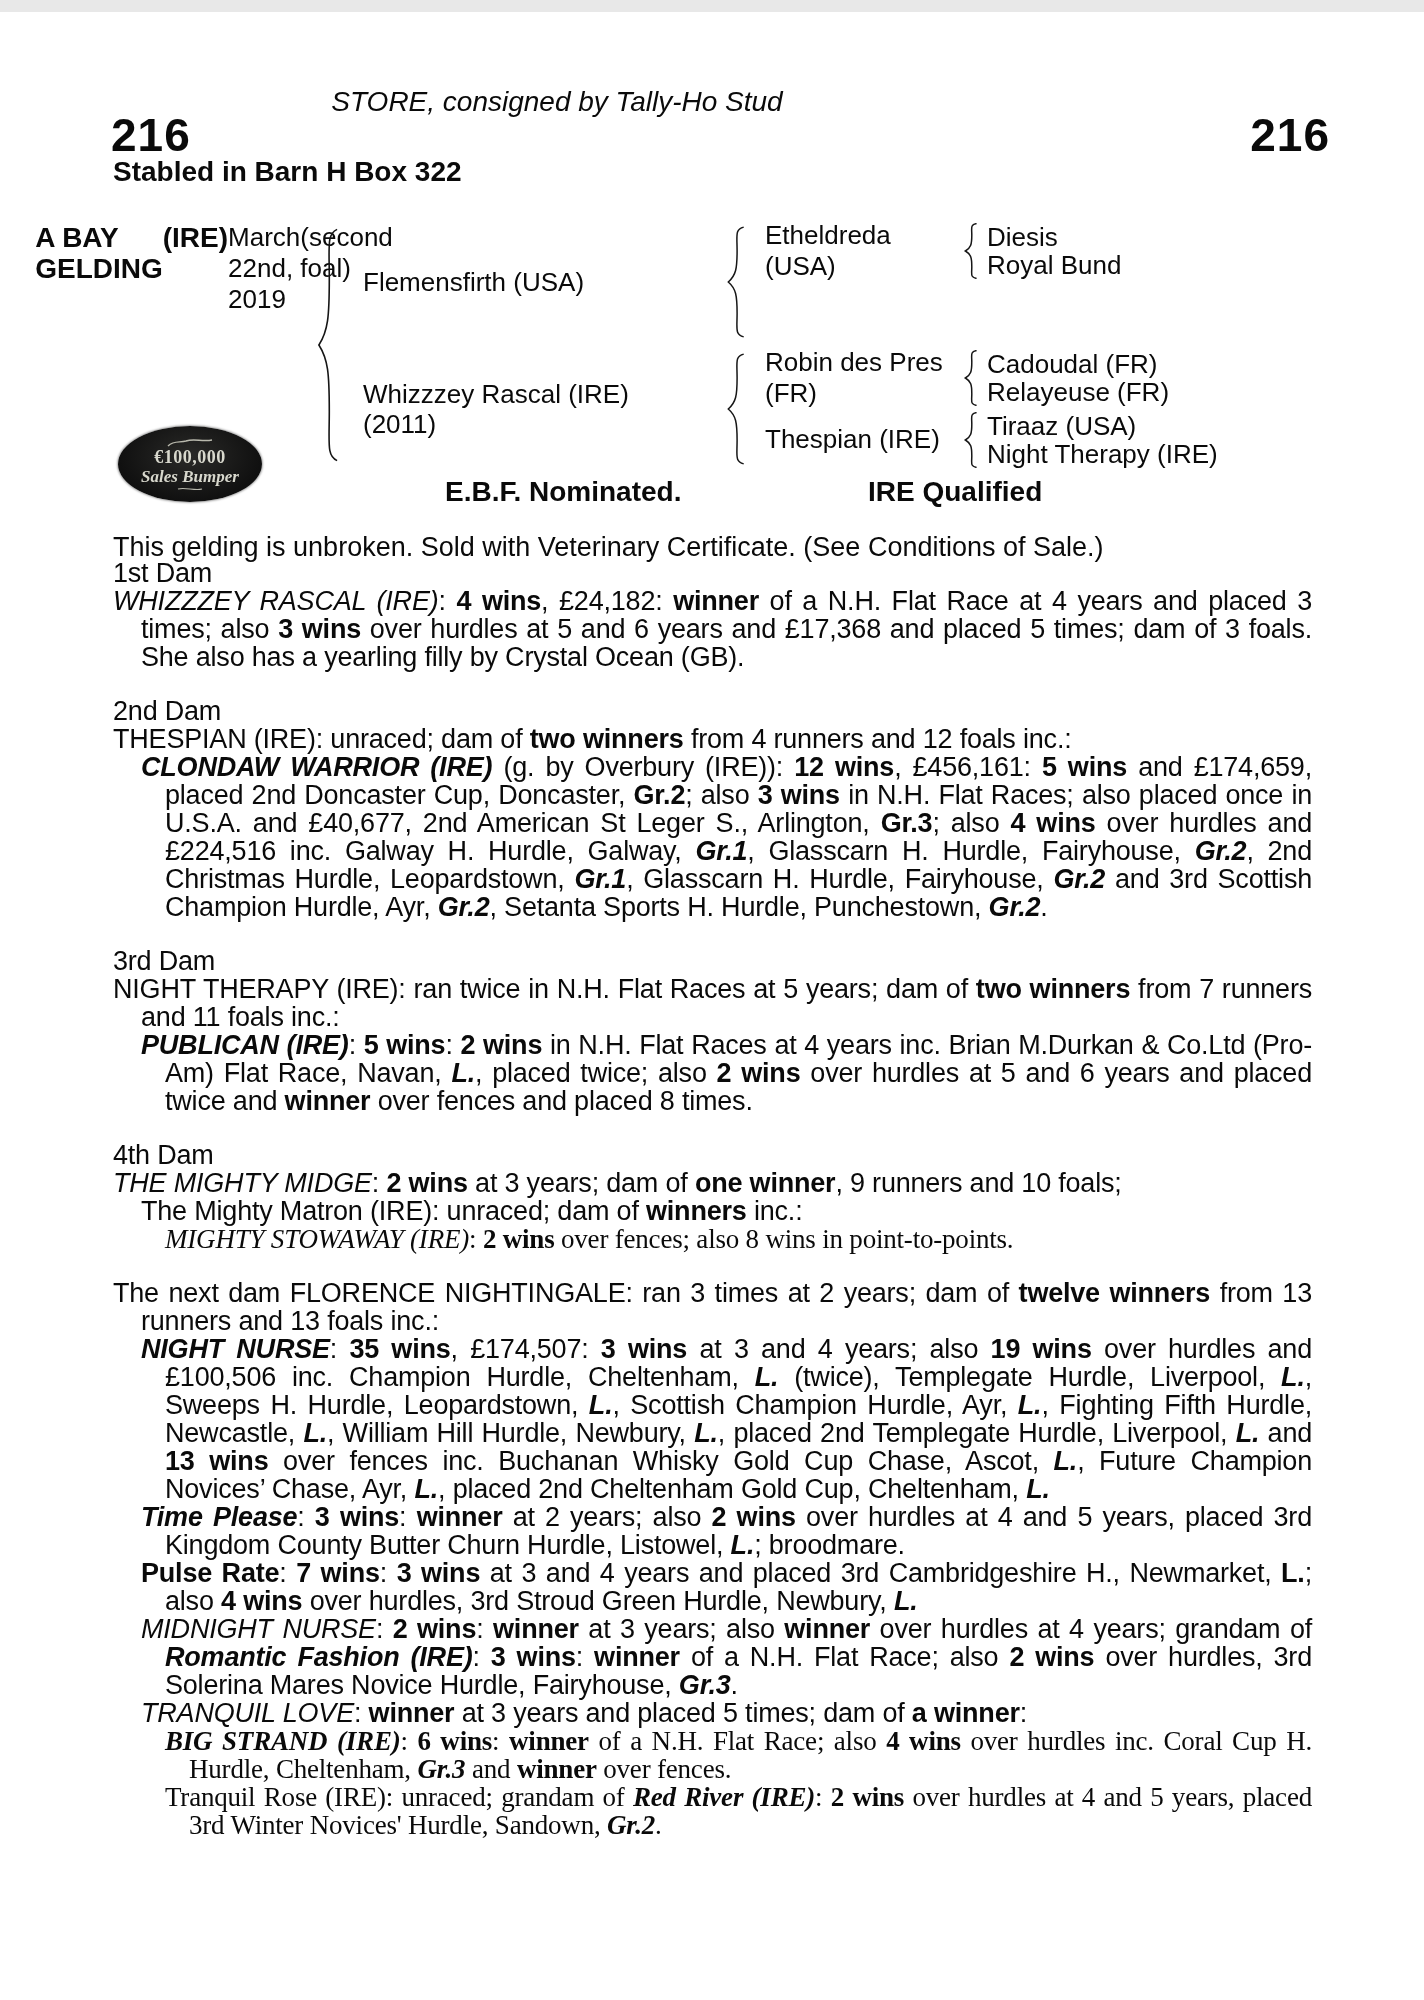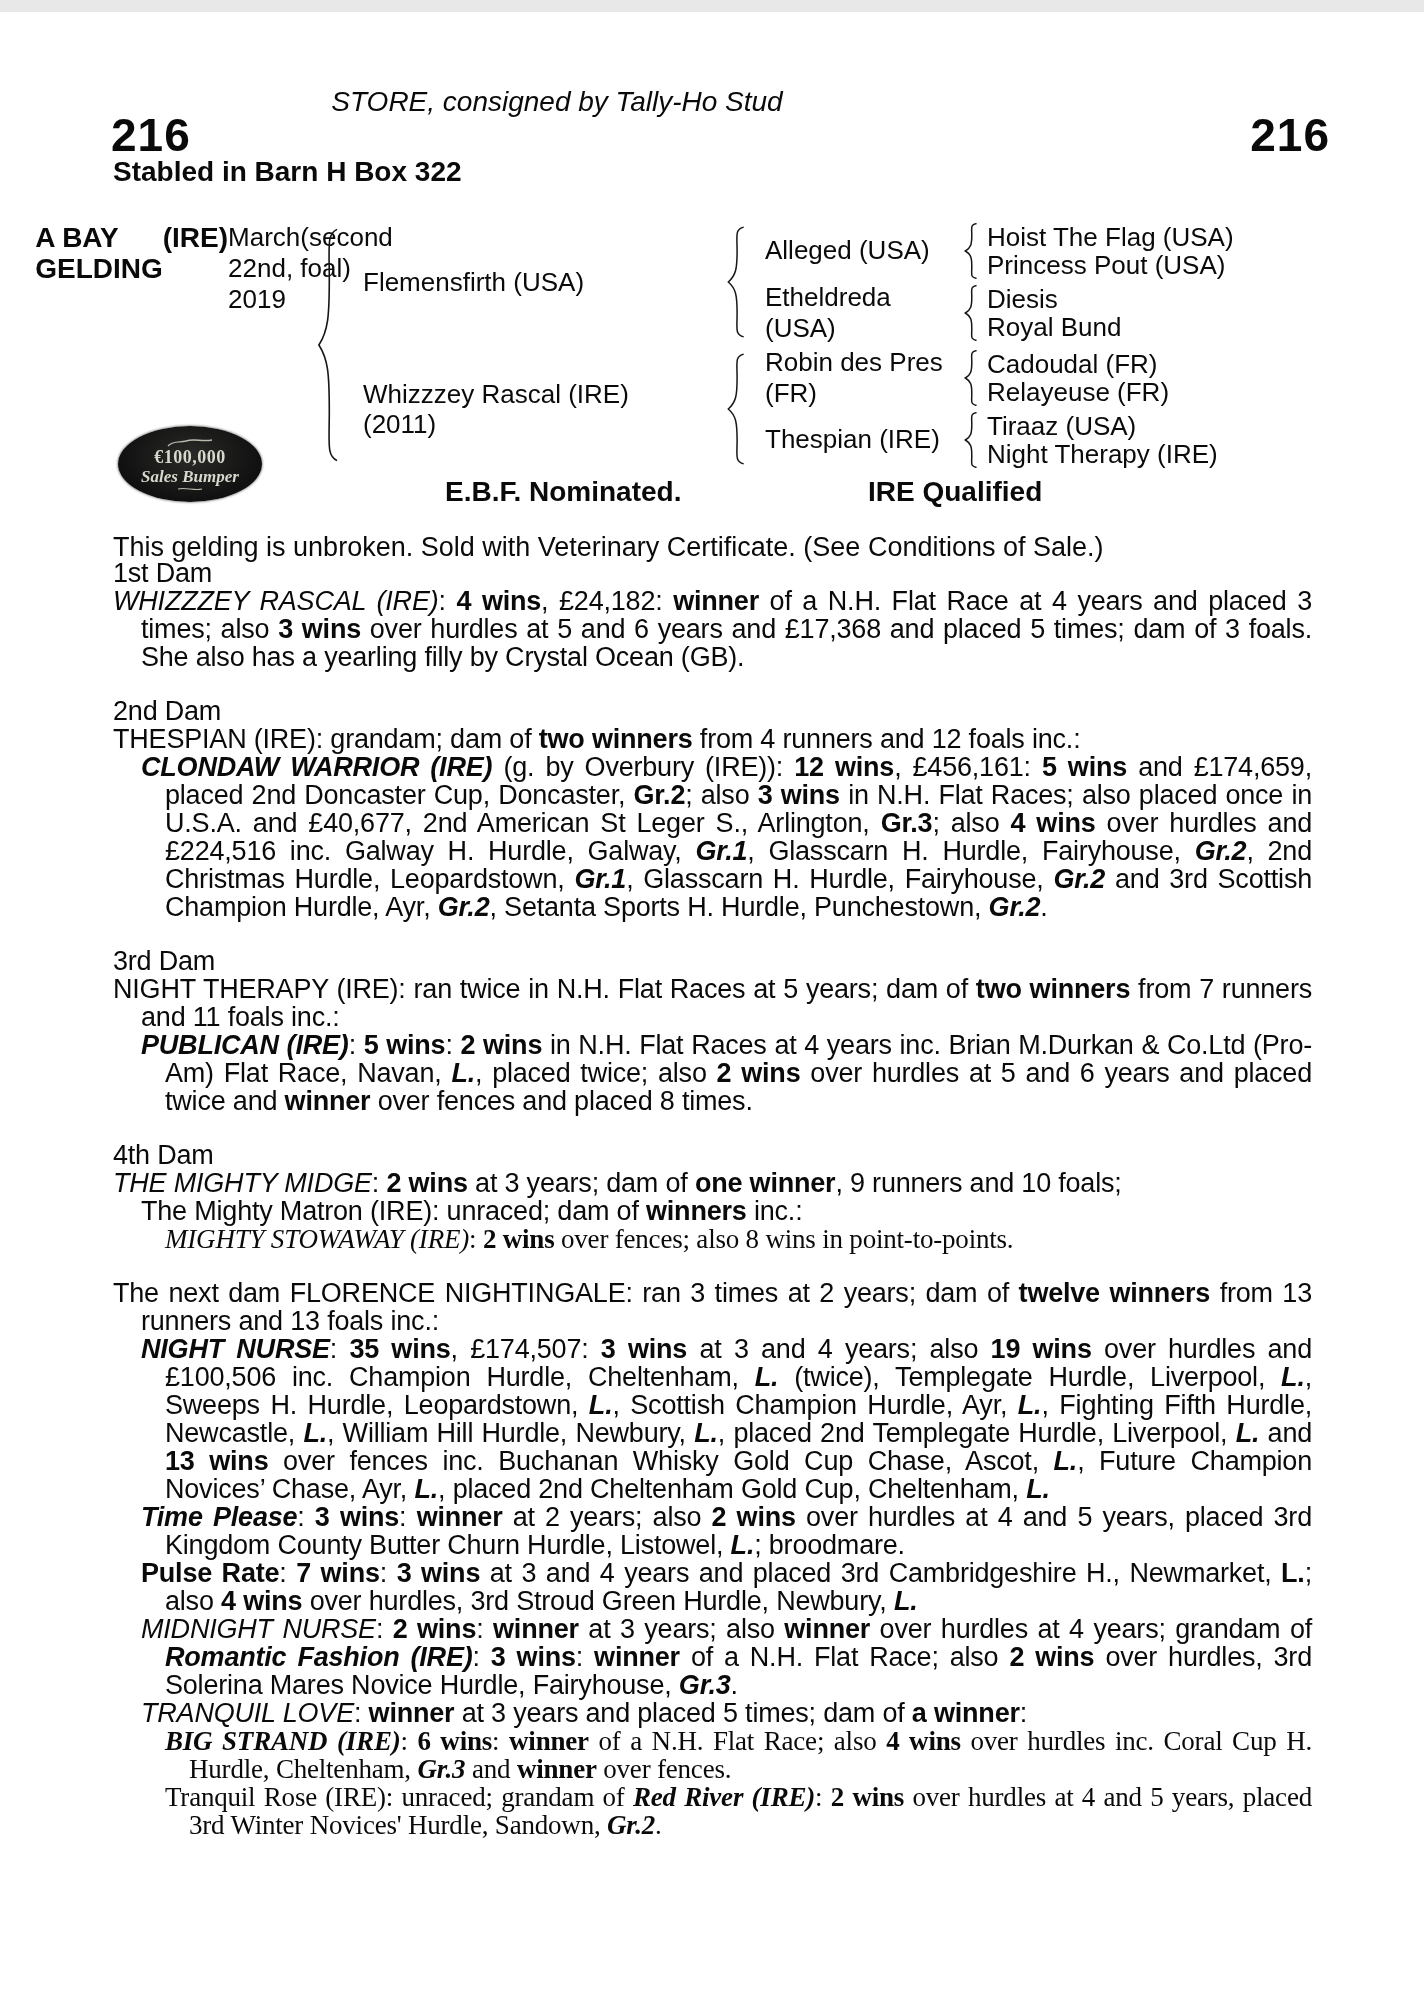--- a/index.html
+++ b/index.html
@@ -83,30 +83,20 @@
 
       <div class="g1-group">
         <div class="g1-name">
             <div>Flemensfirth (USA)</div>
           </div>
         <svg class="brace bm" viewBox="0 0 20 100" preserveAspectRatio="none">
             <path d="M17 1 C9 3 11 8 11 22 C11 38 10 44 3 50 C10 56 11 62 11 78 C11 92 9 97 17 99" stroke-width="1.5" vector-effect="non-scaling-stroke"></path>
           </svg>
         <div class="g2-col">
           <div class="g2-group">
-            <div class="g2-name">Alleged (USA)</div>
-            <svg class="brace bs" viewBox="0 0 20 100" preserveAspectRatio="none">
-                <path d="M17 1 C9 3 11 8 11 22 C11 38 10 44 3 50 C10 56 11 62 11 78 C11 92 9 97 17 99" stroke-width="1.5" vector-effect="non-scaling-stroke"></path>
-              </svg>
-            <div class="g3-pair">
-              <div>Hoist The Flag (USA)</div>
-              <div>Princess Pout (USA)</div>
-            </div>
-          </div>
-          <div class="g2-group">
             <div class="g2-name">Etheldreda (USA)</div>
             <svg class="brace bs" viewBox="0 0 20 100" preserveAspectRatio="none">
                 <path d="M17 1 C9 3 11 8 11 22 C11 38 10 44 3 50 C10 56 11 62 11 78 C11 92 9 97 17 99" stroke-width="1.5" vector-effect="non-scaling-stroke"></path>
               </svg>
             <div class="g3-pair">
               <div>Diesis</div>
               <div>Royal Bund</div>
             </div>
           </div>
         </div>
@@ -165,21 +155,21 @@
 
   <div class="abs sale-note">This gelding is unbroken. Sold with Veterinary Certificate. (See Conditions of Sale.)</div>
 
   <div class="abs details">
       <section class="sec">
         <div class="sec-h">1st Dam</div>
         <div class="para ind0"><span class="i">WHIZZZEY RASCAL (IRE)</span><span>: </span><span class="b">4 wins</span><span>, £24,182: </span><span class="b">winner</span><span> of a N.H. Flat Race at 4 years and placed 3 times; also </span><span class="b">3 wins</span><span> over hurdles at 5 and 6 years and £17,368 and placed 5 times; dam of 3 foals. She also has a yearling filly by Crystal Ocean (GB).</span></div>
       </section>
       <section class="sec">
         <div class="sec-h">2nd Dam</div>
-        <div class="para ind0"><span>THESPIAN (IRE): grandam; dam of </span><span class="b">two winners</span><span> from 4 runners and 12 foals inc.:</span></div>
+        <div class="para ind0"><span>THESPIAN (IRE): unraced; dam of </span><span class="b">two winners</span><span> from 4 runners and 12 foals inc.:</span></div>
         <div class="para ind1"><span class="bi">CLONDAW WARRIOR (IRE)</span><span>&nbsp;(g. by Overbury (IRE)): </span><span class="b">12 wins</span><span>, £456,161: </span><span class="b">5 wins</span><span> and £174,659, placed 2nd Doncaster Cup, Doncaster, </span><span class="b">Gr.2</span><span>; also </span><span class="b">3 wins</span><span> in N.H. Flat Races; also placed once in U.S.A. and £40,677, 2nd American St Leger S., Arlington, </span><span class="b">Gr.3</span><span>; also </span><span class="b">4 wins</span><span> over hurdles and £224,516 inc. Galway H. Hurdle, Galway, </span><span class="bi">Gr.1</span><span>, Glasscarn H. Hurdle, Fairyhouse, </span><span class="bi">Gr.2</span><span>, 2nd Christmas Hurdle, Leopardstown, </span><span class="bi">Gr.1</span><span>, Glasscarn H. Hurdle, Fairyhouse, </span><span class="bi">Gr.2</span><span> and 3rd Scottish Champion Hurdle, Ayr, </span><span class="bi">Gr.2</span><span>, Setanta Sports H. Hurdle, Punchestown, </span><span class="bi">Gr.2</span><span>.</span></div>
       </section>
       <section class="sec">
         <div class="sec-h">3rd Dam</div>
         <div class="para ind0"><span>NIGHT THERAPY (IRE): ran twice in N.H. Flat Races at 5 years; dam of </span><span class="b">two winners</span><span> from 7 runners and 11 foals inc.:</span></div>
         <div class="para ind1"><span class="bi">PUBLICAN (IRE)</span><span>: </span><span class="b">5 wins</span><span>: </span><span class="b">2 wins</span><span> in N.H. Flat Races at 4 years inc. Brian M.Durkan &amp; Co.Ltd (Pro-Am) Flat Race, Navan, </span><span class="bi">L.</span><span>, placed twice; also </span><span class="b">2 wins</span><span> over hurdles at 5 and 6 years and placed twice and </span><span class="b">winner</span><span> over fences and placed 8 times.</span></div>
       </section>
       <section class="sec">
         <div class="sec-h">4th Dam</div>
         <div class="para ind0"><span class="i">THE MIGHTY MIDGE</span><span>: </span><span class="b">2 wins</span><span> at 3 years; dam of </span><span class="b">one winner</span><span>, 9 runners and 10 foals;</span></div>

